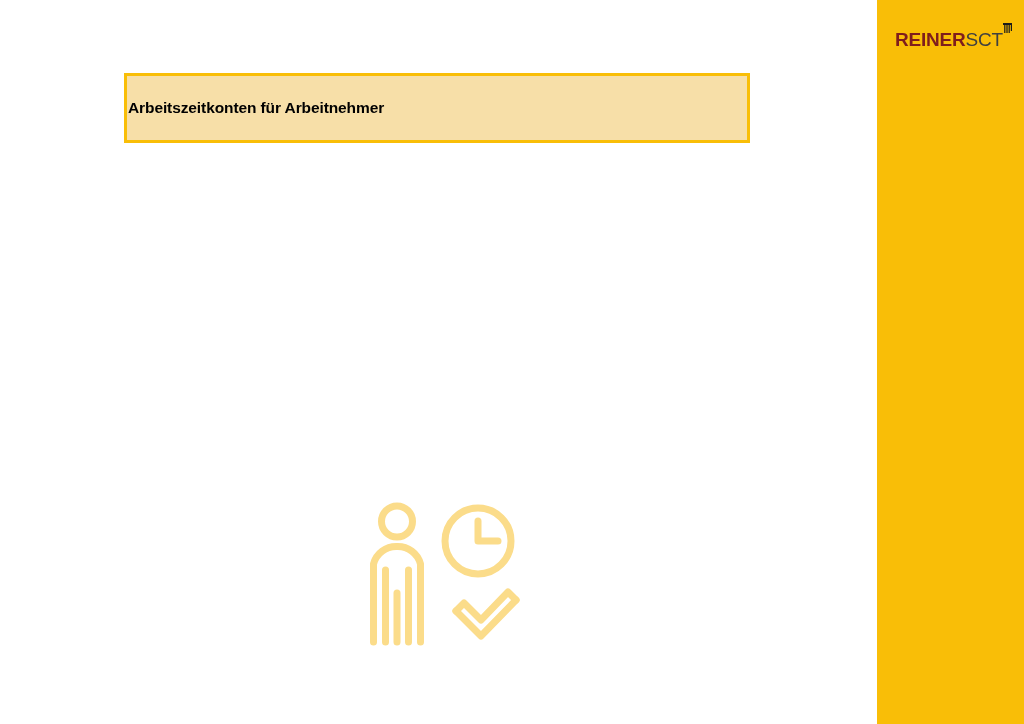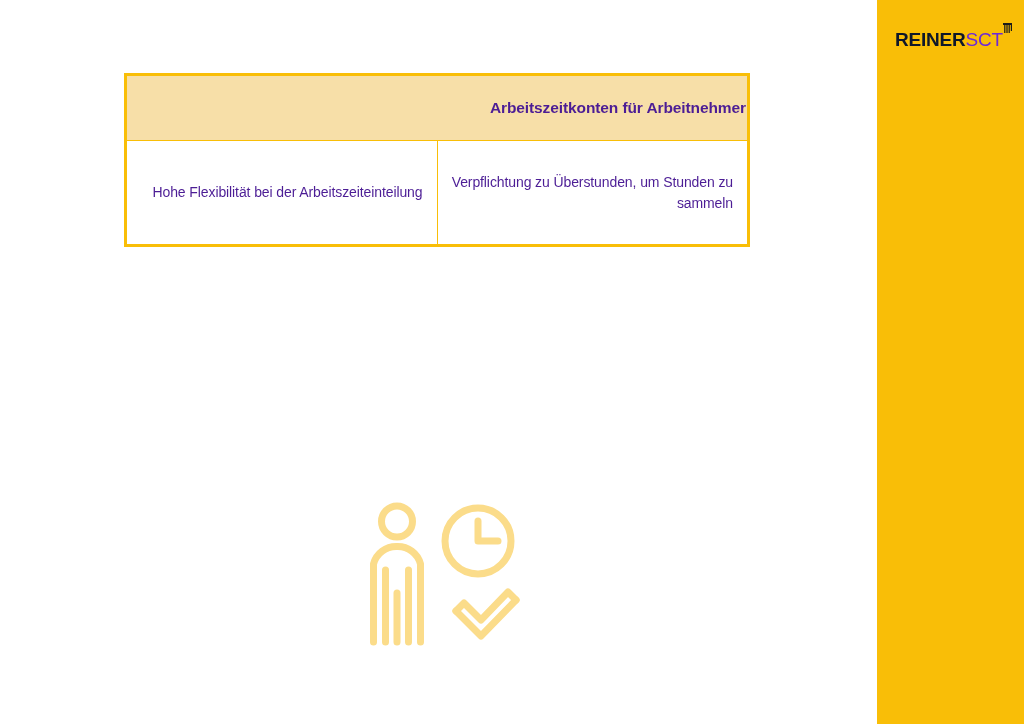--- a/index.html
+++ b/index.html
@@ -28,26 +28,26 @@
     position: absolute;
     top: 30px;
     left: 18px;
     white-space: nowrap;
     font-size: 19px;
     letter-spacing: -0.2px;
     line-height: 1;
   }
   .logo-reiner {
     font-weight: bold;
-    color: #0f172a;
+    color: #7f1d1d;
     font-family: "Liberation Sans", sans-serif;
   }
   .logo-sct {
     font-weight: normal;
-    color: #6d28d9;
+    color: #404040;
     font-family: "Liberation Sans", sans-serif;
   }
   .logo-mark {
     display: inline-block;
     position: relative;
     top: -7px;
     left: 0px;
     width: 9px;
     height: 10px;
     vertical-align: top;
@@ -62,23 +62,23 @@
     width: 626px;
   }
   table.pros-cons {
     width: 100%;
     border-collapse: collapse;
     table-layout: fixed;
     border: 3px solid #F9BE07;
   }
   table.pros-cons td {
     border: 1px solid #F9BE07;
-    text-align: right;
+    text-align: left;
     vertical-align: middle;
-    color: #4c1d95;
+    color: #000000;
   }
   .title-cell {
     background: #F7DFA8;
     font-weight: bold;
     font-size: 15.5px;
     height: 62px;
     letter-spacing: -0.1px;
   }
   .subhead-cell {
     background: #FDEFC6;
@@ -122,24 +122,20 @@
     </span>
   </div>
 </div>
 
 <div class="table-wrap">
   <table class="pros-cons">
     <tbody>
       <tr>
         <td class="title-cell" colspan="2">Arbeitszeitkonten für Arbeitnehmer</td>
       </tr>
-      <tr>
-        <td class="body-cell">Hohe Flexibilität bei der Arbeitszeiteinteilung</td>
-        <td class="body-cell">Verpflichtung zu Überstunden, um Stunden zu sammeln</td>
-      </tr>
     </tbody>
   </table>
 </div>
 
 <div class="illustration">
   <svg viewBox="0 0 165 165" width="165" height="165" aria-hidden="true">
     <g fill="none" stroke="#FBDC8A" stroke-width="7" stroke-linecap="round" stroke-linejoin="round">
 
       <g>
         <circle cx="37" cy="23.5" r="15.5"></circle>

